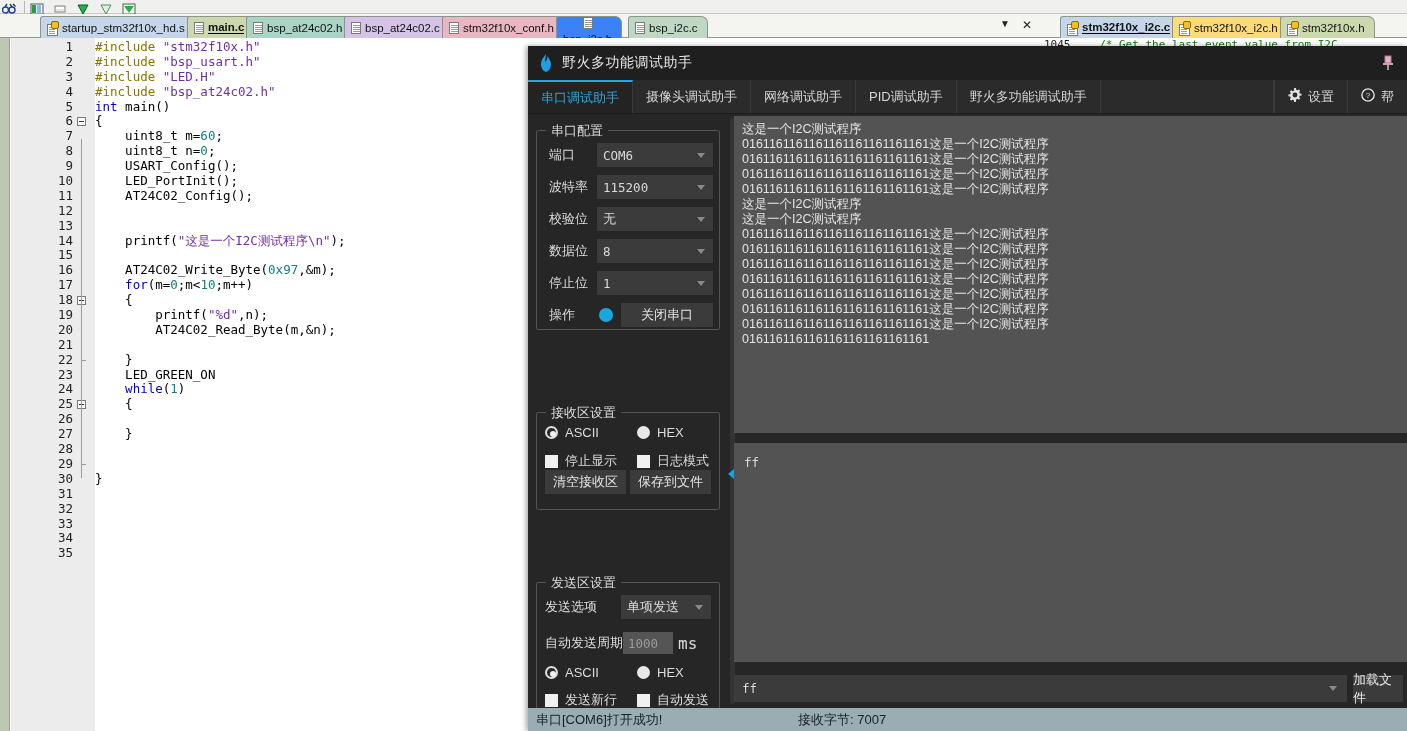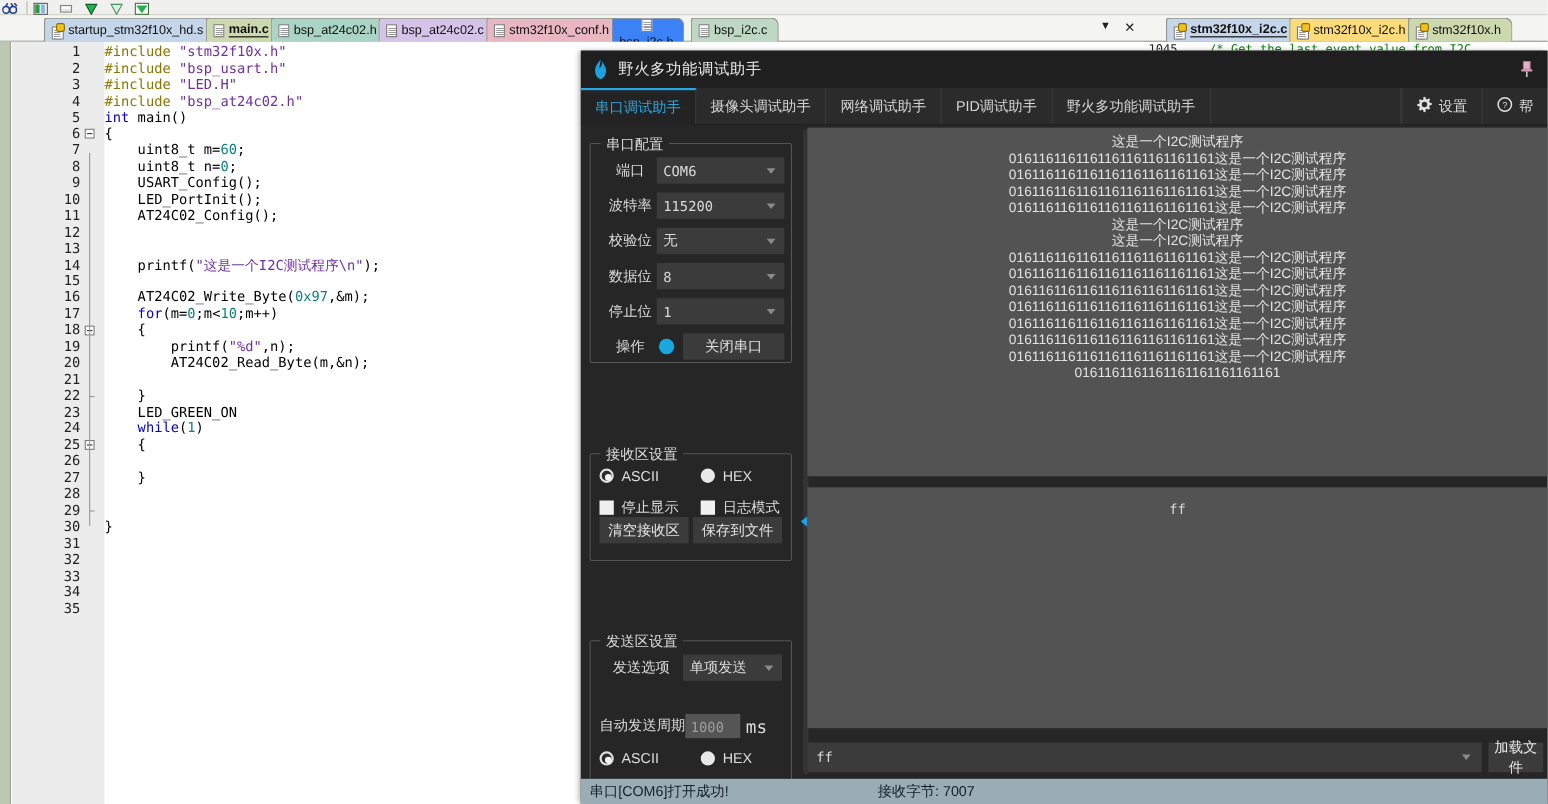--- a/index.html
+++ b/index.html
@@ -156,21 +156,20 @@
   .tabs-spacer { flex:1; border-right:1px solid #3a3a3a; }
   .app-tab-right {
     display:flex; align-items:center; gap:6px; padding:0 13px;
     font-size:13px; color:#d8d8d8; white-space:nowrap;
     border-left:1px solid #3a3a3a;
   }
 
   .app-body {
     position:relative; height:calc(100% - 34px - 34px - 23px);
     background:#262626;
-    text-align:center;
   }
 
   
   .cfg-col {
     position:absolute; left:4px; top:2px; width:192px; bottom:2px;
     background:#262626;
   }
   .group {
     position:absolute; left:4px; right:4px;
     border:1px solid #545454;
@@ -501,21 +500,21 @@
             </span>
           </div>
           <div style="display:flex; gap:4px;">
             <span class="btn" style="flex:1;">清空接收区</span>
             <span class="btn" style="flex:1;">保存到文件</span>
           </div>
         </div>
 
         <div class="group" style="top:466px; height:128px; padding:12px 8px 8px 8px;">
           <div class="group-title">发送区设置</div>
-          <div style="display:flex; align-items:center; margin-bottom:30px;">
+          <div style="display:flex; align-items:center; margin-bottom:13px;">
             <span style="color:#dcdcdc; font-size:13px; width:76px;">发送选项</span>
             <span class="combo cn" style="flex:1;">
               <span>单项发送</span>
               <span class="caret"></span>
             </span>
           </div>
           <div style="display:flex; align-items:center; margin-bottom:11px;">
             <span style="color:#dcdcdc; font-size:13px;">自动发送周期</span>
             <span style="background:#555; color:#9d9d9d; height:22px; width:50px; display:flex; align-items:center; padding:0 5px; font-family:'DejaVu Sans Mono',monospace; font-size:12.5px;">1000</span>
             <span style="color:#dcdcdc; font-size:16px; margin-left:5px; font-family:'DejaVu Sans Mono',monospace;">ms</span>

